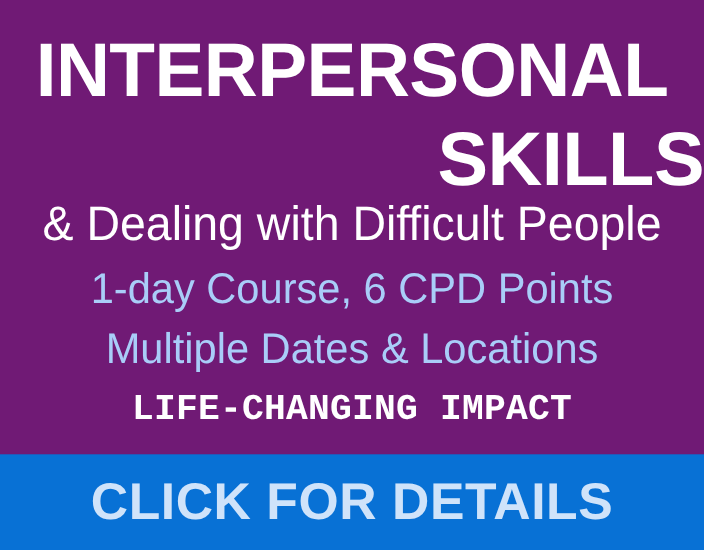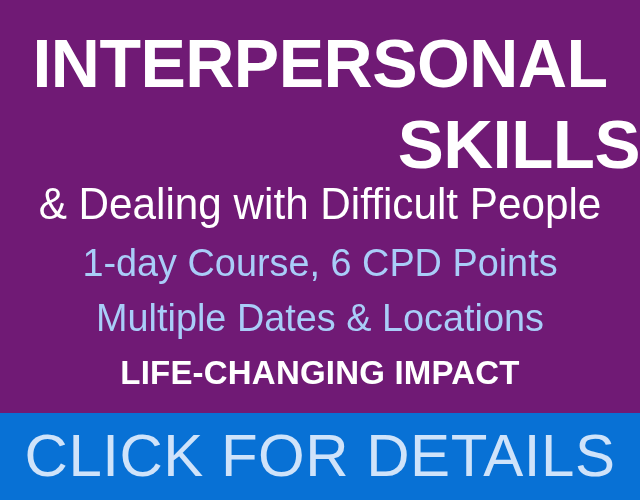--- a/index.html
+++ b/index.html
@@ -100,39 +100,40 @@
     left: 0;
     top: 356px;
     width: 640px;
     text-align: center;
     color: #ffffff;
     font-weight: 700;
     font-size: 33px;
     line-height: 1;
     letter-spacing: 0.2px;
     white-space: nowrap;
+    font-family: Liberation Mono, monospace;
   }
 
   
   .cta-bar {
     position: absolute;
     left: 0;
     top: 413px;
     width: 640px;
     height: 87px;
     background: #0871d5;
     display: flex;
     align-items: center;
     justify-content: center;
   }
 
   .cta-label {
     color: #cfe3fa;
-    font-weight: 400;
-    font-size: 60px;
+    font-weight: 700;
+    font-size: 47px;
     line-height: 1;
     letter-spacing: 0.5px;
     white-space: nowrap;
     margin-top: -2px;
   }
 </style>
 </head>
 <body>
 
 <div id="ad-banner">

